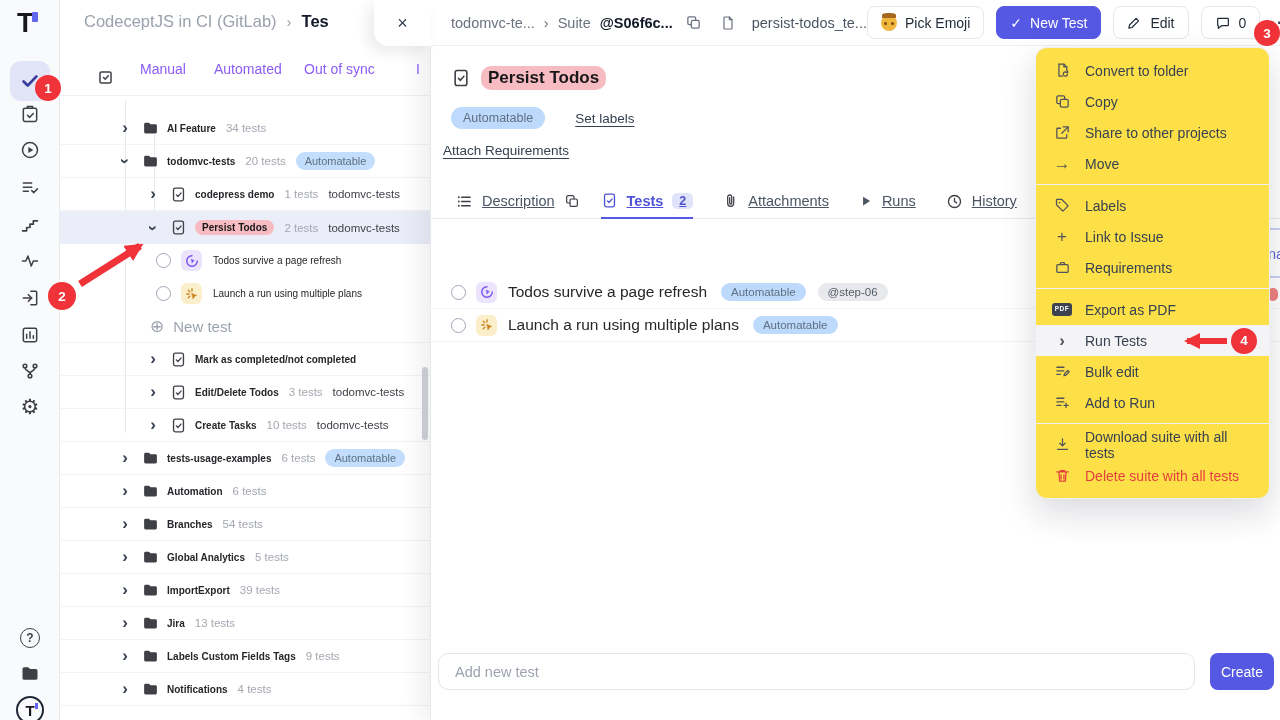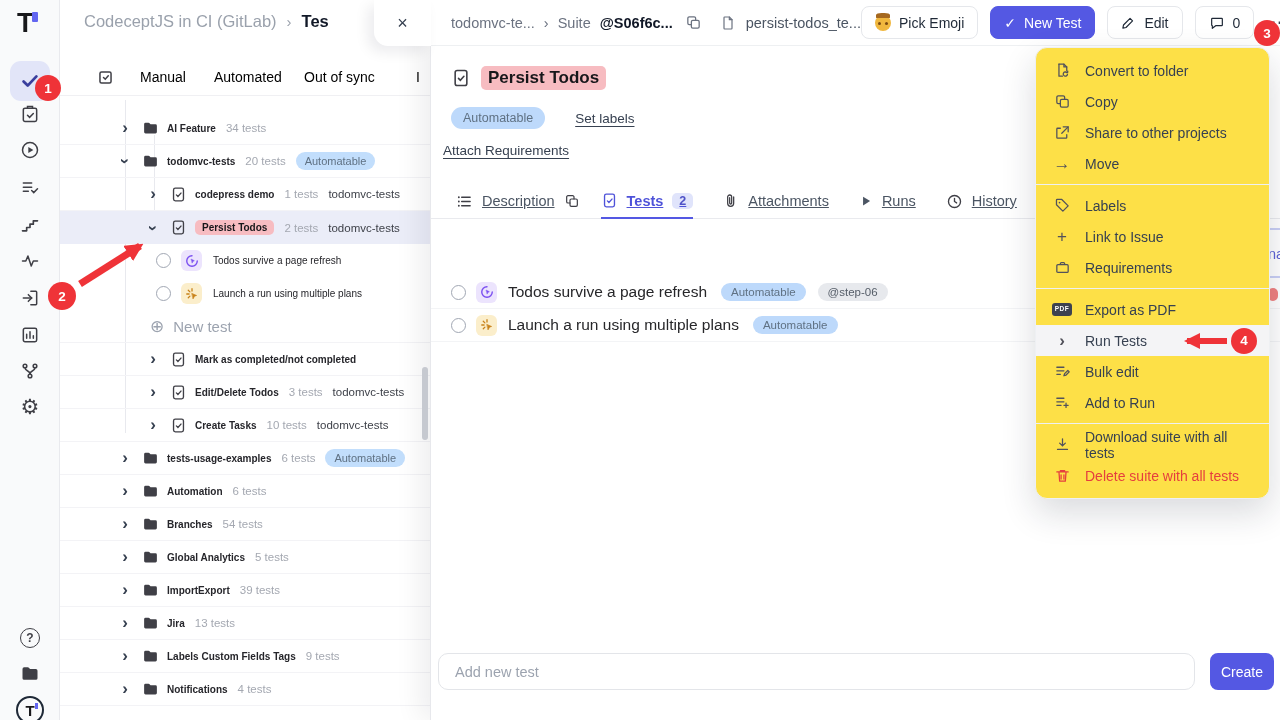--- a/index.html
+++ b/index.html
@@ -24,38 +24,38 @@
   .tcircle i{font-style:normal;position:relative;}
   .tcircle i::after{content:"";position:absolute;right:-3px;top:1px;width:3px;height:6px;background:#6366f1;}
 
   
   .tree{position:absolute;left:60px;top:0;width:370px;height:720px;background:#fff;z-index:1;overflow:hidden;}
   .backcrumb{position:absolute;left:24px;top:12px;font-size:16.5px;color:#9aa1ac;white-space:nowrap;}
   .backcrumb .sep{margin:0 10px;color:#9aa1ac;font-size:15px;}
   .backcrumb .cur{color:#111827;font-weight:700;}
   .filters{position:absolute;left:0;top:60px;width:370px;height:36px;border-bottom:1px solid #f0f0f3;}
   .filters .fic{position:absolute;left:36px;top:8px;}
-  .flabel{position:absolute;top:9px;font-size:14px;color:#000000;font-weight:500;white-space:nowrap;}
+  .flabel{position:absolute;top:1px;font-size:14px;color:#8b5cf6;font-weight:500;white-space:nowrap;}
   .rows{position:absolute;left:0;top:112px;width:370px;}
   .trow{position:relative;height:33px;display:flex;align-items:center;white-space:nowrap;overflow:hidden;border-bottom:1px solid #f3f3f6;}
   .trow.nb{border-bottom:none;}
   .trow.sel{background:#ebedf8;border-bottom:none;}
   .chev{width:14px;font-size:17px;color:#374151;font-weight:600;display:inline-block;text-align:center;flex:none;}
   .chev.open{transform:rotate(90deg);}
   .d0{padding-left:58px;}
   .d1{padding-left:86px;}
   .d2{padding-left:96px;}
   .dnew{padding-left:90px;}
   .fico,.sico{flex:none;margin:0 8px 0 10px;}
   .tname{font-size:10px;font-weight:600;color:#26262b;margin-right:10px;}
   .tname.plain{font-weight:400;}
   .tcount{font-size:11.5px;color:#a4a8b1;margin-right:10px;flex:none;}
   .ttag{font-size:11.5px;color:#3f424a;flex:none;}
   .pill{display:inline-block;background:#c2defc;color:#5f7183;font-size:11px;padding:3px 9px;border-radius:11px;flex:none;}
-  .hl-pink{background:#f7bcc1;border-radius:5px;padding:2px 7px;color:#17171a;}
+  .hl-pink{background:#f7bcc1;border-radius:10px;padding:2px 7px;color:#17171a;}
   .testdot{width:15px;height:15px;border:1.5px solid #a1a7b3;border-radius:50%;flex:none;margin-right:10px;}
   .chip{width:21px;height:21px;border-radius:6px;flex:none;margin-right:11px;display:flex;align-items:center;justify-content:center;}
   .chip.purple{background:#ece4fd;color:#7a4ff0;}
   .chip.orange{background:#fbeecb;color:#c8821a;}
   .newplus{font-size:17px;color:#9ca3af;margin-right:9px;}
   .newlabel{font-size:15px;color:#9ca3af;}
   .guide1{position:absolute;left:65px;top:100px;width:1px;height:333px;background:#e8e9ee;}
   .guide2{position:absolute;left:94px;top:135px;width:1px;height:98px;background:#e8e9ee;}
   .scrollthumb{position:absolute;left:422px;top:367px;width:6px;height:73px;background:#c6c9d0;border-radius:3px;z-index:3;}
 
@@ -63,21 +63,21 @@
   .panel{position:absolute;left:430px;top:0;width:850px;height:720px;background:#fff;z-index:2;
          border-left:1px solid #e7e8ec;box-shadow:-10px 0 25px rgba(15,15,35,.07);}
   .closetab{position:absolute;left:374px;top:0;width:57px;height:46px;background:#fff;border-radius:0 0 0 14px;
             box-shadow:-6px 6px 14px rgba(15,15,35,.08);z-index:3;display:flex;align-items:center;justify-content:center;
             font-size:18px;color:#374151;cursor:pointer;}
   .phead{position:absolute;left:0;top:0;width:850px;height:46px;border-bottom:1px solid #eef0f2;
          display:flex;align-items:center;padding:0 12px 0 20px;}
   .pcrumb{display:flex;align-items:flex-end;gap:9px;font-size:14.5px;color:#6b7280;white-space:nowrap;}
   .pcrumb .code{color:#111827;font-weight:700;}
   .hic{margin-left:12px;}
-  .fileref{display:flex;align-items:center;gap:10px;margin-left:18px;font-size:14.5px;color:#4b5563;white-space:nowrap;text-align:right;}
+  .fileref{display:flex;align-items:center;gap:16px;margin-left:18px;font-size:14.5px;color:#4b5563;white-space:nowrap;text-align:right;}
   .btn{display:flex;align-items:center;gap:8px;height:33px;padding:0 13px;border:1px solid #e5e7eb;border-radius:8px;
        background:#fff;font-size:14px;color:#1f2937;font-weight:500;white-space:nowrap;cursor:pointer;}
   .btn.primary{background:#5458e3;border-color:#5458e3;color:#fff;}
   .btn-emoji{margin-left:auto;}
   .btn+.btn{margin-left:12px;}
   .dots{margin-left:10px;width:34px;text-align:center;font-size:17px;font-weight:700;color:#374151;letter-spacing:1px;cursor:pointer;}
   .emoji-face{width:16px;height:16px;border-radius:50%;background:#f0b73e;position:relative;flex:none;}
   .emoji-face::before{content:"";position:absolute;left:3px;top:7px;width:3px;height:3px;border-radius:50%;background:#7c4a12;box-shadow:7px 0 0 #7c4a12;}
   .emoji-face::after{content:"";position:absolute;left:1px;top:-2px;width:14px;height:5px;background:#a5681f;border-radius:40% 40% 10% 10%;}
 

